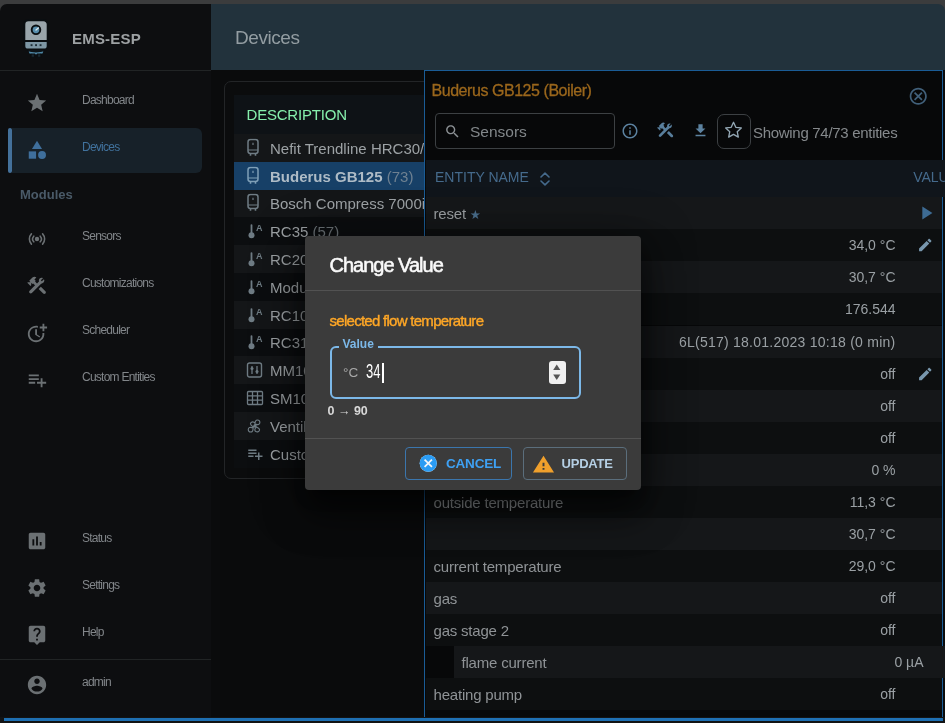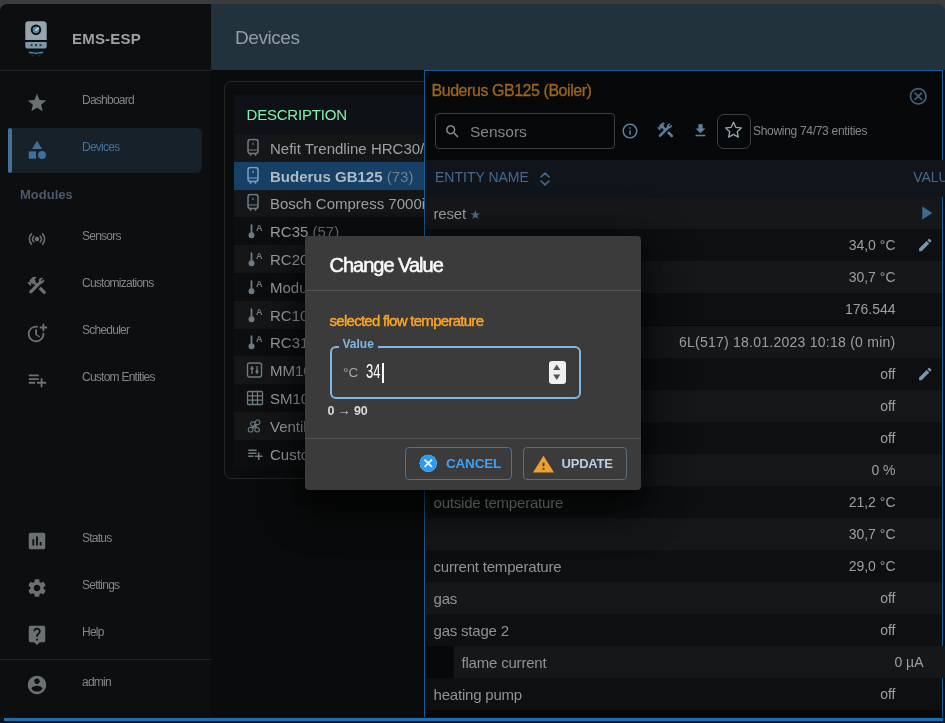--- a/index.html
+++ b/index.html
@@ -169,21 +169,21 @@
   <svg class="abs" style="left:656px;top:121px;" width="19" height="19" viewBox="0 0 24 24" fill="#587e9c">
     <path d="m13.78 15.17 2.44-2.44 4.96 4.96c.67.67.67 1.77 0 2.44s-1.77.67-2.44 0zM17 9c1.66 0 3-1.34 3-3 0-.55-.16-1.06-.41-1.5l-2.34 2.34-1.09-1.09 2.34-2.34C18.06 3.16 17.55 3 17 3c-1.66 0-3 1.34-3 3 0 .35.07.68.18.99l-2.18 2.18-2.1-2.1.71-.71-1.42-1.41 2.12-2.12c-1.17-1.17-3.07-1.17-4.24 0L3.53 6.36l1.42 1.42H2.12l-.71.71 3.54 3.53.71-.71V8.48l1.41 1.42.71-.71 2.12 2.12-5.95 5.95c-.67.67-.67 1.77 0 2.44s1.77.67 2.44 0l8.49-8.49 2.18-2.18c.31.11.64.18.99.18z"></path>
   </svg>
   <svg class="abs" style="left:692px;top:122px;" width="17" height="17" viewBox="0 0 24 24" fill="#5c82a0">
     <path d="M5 20h14v-2H5v2zM19 9h-4V3H9v6H5l7 7 7-7z"></path>
   </svg>
   <div class="abs" style="left:716.5px;top:113.5px;width:34px;height:35px;border:1px solid #3c4043;border-radius:7px;"></div>
   <svg class="abs" style="left:723px;top:120px;" width="21" height="21" viewBox="0 0 21 22">
     <path d="M10.50 2.40 L12.91 7.68 L18.68 8.34 L14.40 12.27 L15.55 17.96 L10.50 15.10 L5.45 17.96 L6.60 12.27 L2.32 8.34 L8.09 7.68 Z" fill="none" stroke="#93a7b4" stroke-width="1.4" stroke-linejoin="round"></path>
   </svg>
-  <div class="abs" style="left:753px;top:123.5px;font-size:12px;letter-spacing:-0.3px;color:#85898c;text-align:right;">Showing 74/73 entities</div>
+  <div class="abs" style="left:753px;top:123.5px;font-size:15px;letter-spacing:-0.3px;color:#85898c;text-align:right;">Showing 74/73 entities</div>
 
   <div class="abs" style="left:425.5px;top:159.5px;width:604px;height:37.8px;background:#10151b;">
     <span style="position:absolute;left:9.5px;top:calc(50% - 1.3px);transform:translateY(-50%);font-size:14px;color:#456a8c;">ENTITY NAME</span>
     <svg style="position:absolute;left:114px;top:12.8px;" width="10" height="14" viewBox="0 0 10 14" fill="none" stroke="#456a8c" stroke-width="1.6" stroke-linecap="round" stroke-linejoin="round">
         <path d="M1 5 5 1.2 9 5M1 9 5 12.8 9 9"></path>
       </svg>
     <span style="position:absolute;right:71.5px;top:calc(50% - 1.3px);transform:translateY(-50%);font-size:14px;color:#456a8c;">VALUE</span>
     <svg style="position:absolute;right:47px;top:12.8px;" width="10" height="14" viewBox="0 0 10 14" fill="none" stroke="#456a8c" stroke-width="1.6" stroke-linecap="round" stroke-linejoin="round">
         <path d="M1 5 5 1.2 9 5M1 9 5 12.8 9 9"></path>
       </svg>
@@ -220,21 +220,21 @@
       <span class="eval">off</span>
     </div>
   <div class="abs erow even" style="top:421.65px;">
       <span class="eval">off</span>
     </div>
   <div class="abs erow odd" style="top:453.7px;">
       <span class="eval">0 %</span>
     </div>
   <div class="abs erow even" style="top:485.75px;">
       <span class="ename">outside temperature</span>
-      <span class="eval">21,2 °C</span>
+      <span class="eval">11,3 °C</span>
     </div>
   <div class="abs erow odd" style="top:517.8px;">
       <span class="eval">30,7 °C</span>
     </div>
   <div class="abs erow even" style="top:549.85px;">
       <span class="ename">current temperature</span>
       <span class="eval">29,0 °C</span>
     </div>
   <div class="abs erow odd" style="top:581.9px;">
       <span class="ename">gas</span>

